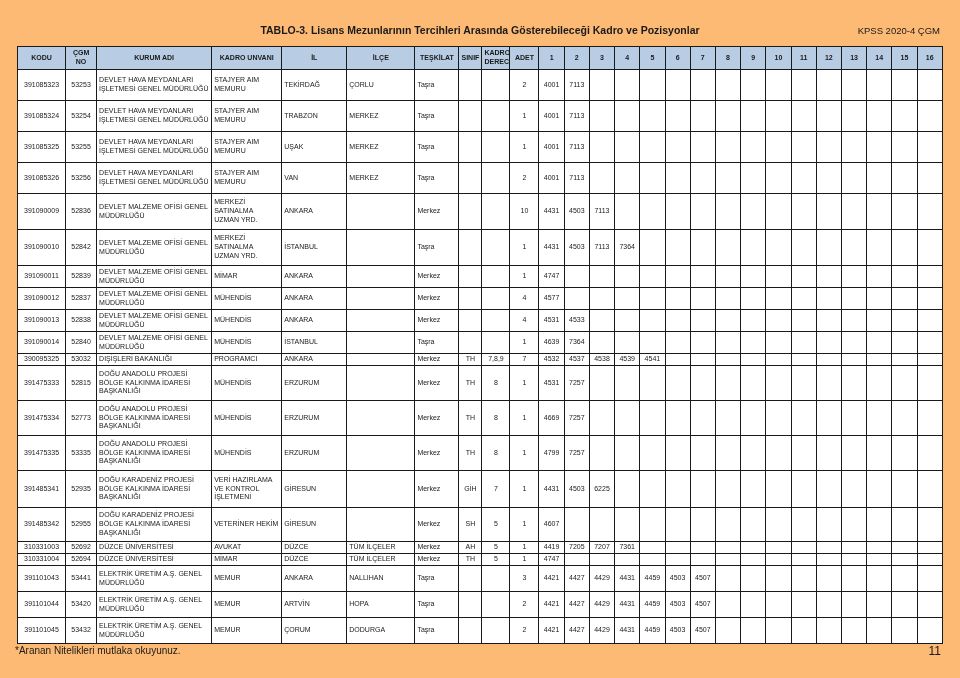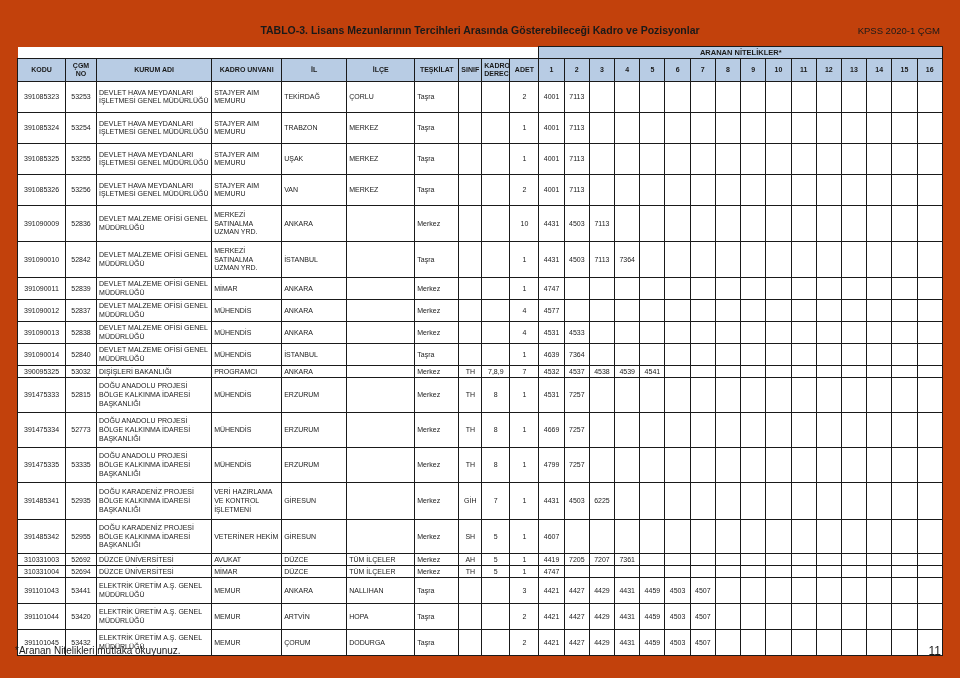--- a/index.html
+++ b/index.html
@@ -1,17 +1,17 @@
 <!DOCTYPE html>
 <html><head>
 <meta charset="utf-8">
 <style>
   * { box-sizing: border-box; margin: 0; padding: 0; }
   html,body { width:960px; height:678px; background:#ffffff; font-family:"Liberation Sans", sans-serif; }
-  .page { position:relative; width:960px; height:678px; background:#c2410c; overflow:hidden; }
+  .page { position:relative; width:960px; height:678px; background:#fdba74; overflow:hidden; }
 
   .doc-title { position:absolute; top:24px; left:0; width:100%; text-align:center;
                font-size:10.5px; font-weight:bold; color:#1a1a1a; }
   .exam-code { position:absolute; top:25px; right:20px; font-size:9.5px; color:#1a1a1a; }
 
   .table-wrap { position:absolute; left:17px; top:46px; width:926px; }
   table { border-collapse:collapse; table-layout:fixed; width:926px; }
   col.c-kodu{width:48px} col.c-cgm{width:31px} col.c-kurum{width:115px} col.c-unvan{width:70px}
   col.c-il{width:65px} col.c-ilce{width:68px} col.c-teskilat{width:44px} col.c-sinif{width:23px}
   col.c-derece{width:28px} col.c-adet{width:29px} col.c-q{width:25.2px}
@@ -38,21 +38,21 @@
   tbody tr:nth-child(n+19) { height:26px; }
 
   .footer-note { position:absolute; left:15px; bottom:22px; font-size:10px; color:#1a1a1a; }
   .page-number { position:absolute; right:19px; bottom:20px; font-size:12px; color:#1a1a1a; }
 </style>
 </head>
 <body>
 
 <div class="page">
   <div class="doc-title">TABLO-3. Lisans Mezunlarının Tercihleri Arasında Gösterebileceği Kadro ve Pozisyonlar</div>
-  <div class="exam-code">KPSS 2020-1 ÇGM</div>
+  <div class="exam-code">KPSS 2020-4 ÇGM</div>
 
   <div class="table-wrap">
     <table>
       <colgroup>
         <col class="c-kodu">
           <col class="c-cgm">
           <col class="c-kurum">
           <col class="c-unvan">
         <col class="c-il">
           <col class="c-ilce">
@@ -71,24 +71,20 @@
           <col class="c-q">
           <col class="c-q">
           <col class="c-q">
           <col class="c-q">
         <col class="c-q">
           <col class="c-q">
           <col class="c-q">
           <col class="c-q">
       </colgroup>
       <thead>
-        <tr class="band-row">
-          <td class="spacer" colspan="10"></td>
-          <td class="band" colspan="16">ARANAN NİTELİKLER*</td>
-        </tr>
         <tr>
             <th>KODU</th>
             <th>ÇGM NO</th>
             <th>KURUM ADI</th>
             <th>KADRO UNVANI</th>
             <th>İL</th>
             <th>İLÇE</th>
             <th>TEŞKİLAT</th>
             <th>SINIF</th>
             <th>KADRO DERECE</th>

